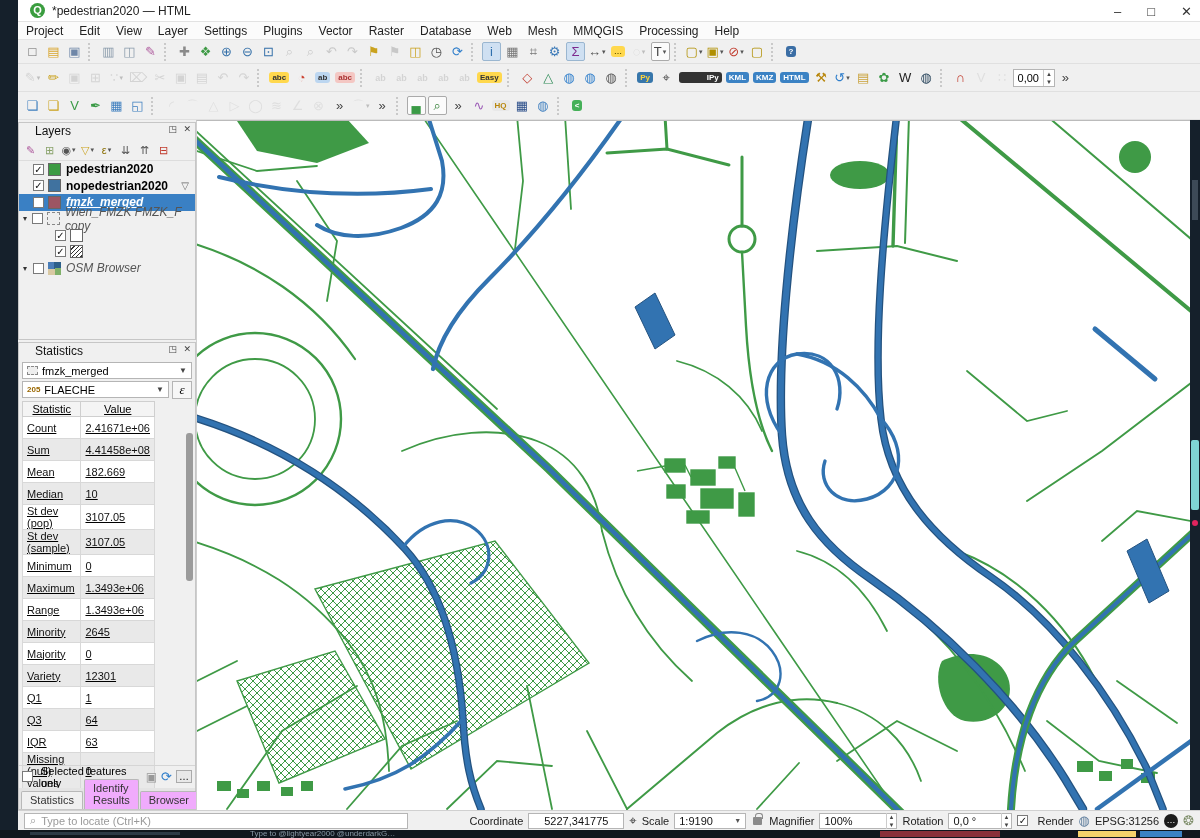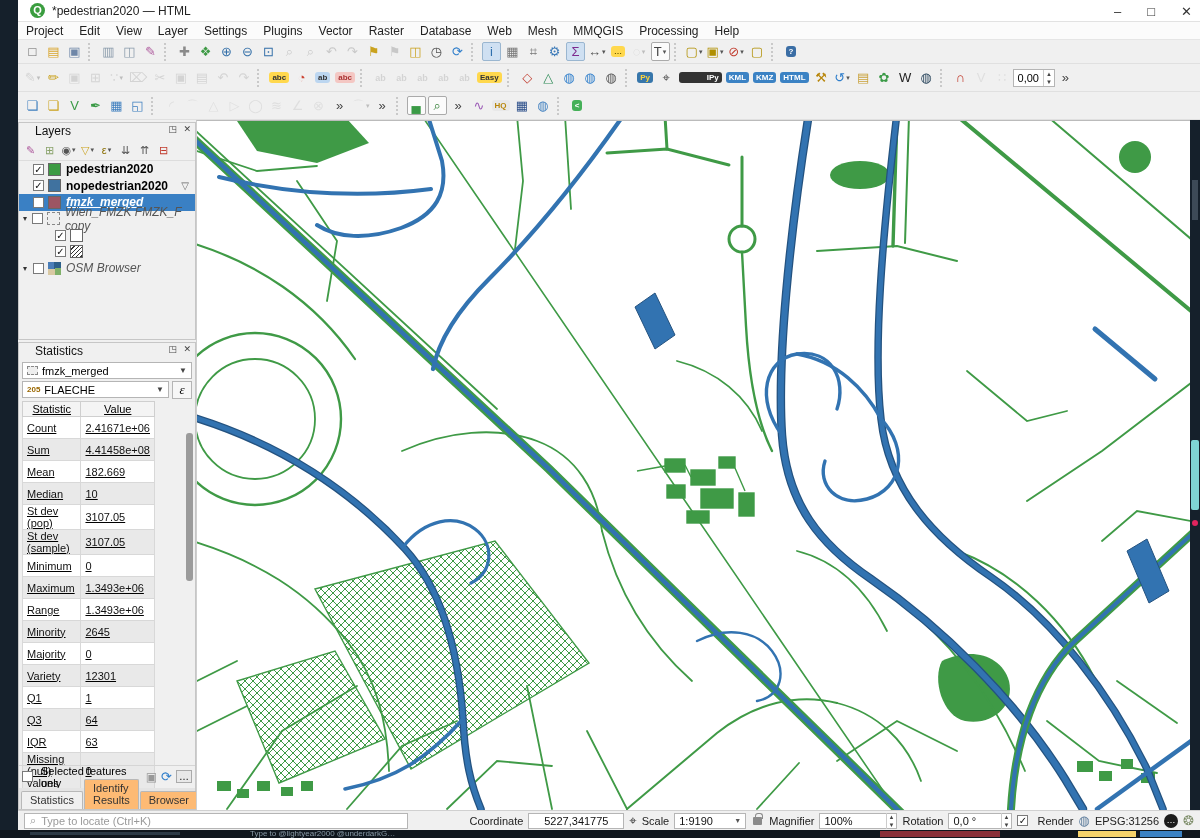--- a/index.html
+++ b/index.html
@@ -56,21 +56,21 @@
   .epsbtn { width:20px; height:18px; border:1px solid #b5b5b5; background:#f7f7f7; font-size:13px; font-style:italic; font-family:"Liberation Serif",serif; text-align:center; line-height:16px; }
   #stattable { width:133px; margin-left:3px; border-collapse:collapse; font-size:11px;text-decoration:underline; }
   #stattable th { border:1px solid #cfcfcf; background:#f4f4f4; font-weight:normal; height:15px; }
   #stattable td { border:1px solid #d8d8d8; height:22px; padding:0 4px; color:#111;margin-left:20px; }
   #stattable tr:nth-child(even) td { background:#e9e9e9; }
   #stattable tr:nth-child(odd) td { background:#ffffff; }
   #statscroll { position:absolute; right:2px; top:90px; width:7px; height:148px; background:#9b9b9b; border-radius:3px; }
   #selrow { position:absolute; left:0; bottom:22px; width:176px; height:22px; display:flex; align-items:center; font-size:11px; padding:0 3px; gap:4px; border-top:1px solid #d5d5d5; }
   #selrow .grow { flex:1; }
   #tabsrow { position:absolute; left:0; bottom:0; width:176px; height:21px; display:flex; align-items:flex-end; padding-left:2px; background:#e4e4e4; }
-  .tab { font-size:11px; padding:2px 8px 3px 8px; border:1px solid #b8b8b8; border-bottom:none; background:#fdba74; color:#333; margin-right:1px; border-radius:2px 2px 0 0; }
+  .tab { font-size:11px; padding:2px 8px 3px 8px; border:1px solid #b8b8b8; border-bottom:none; background:#f0abfc; color:#333; margin-right:1px; border-radius:2px 2px 0 0; }
   .tab.active { background:#f0f0f0; }
   
   #map { left:196px; top:120px; width:994px; height:690px; background:#fff; border-top:1px solid #bbb; border-left:1px solid #cfcfcf; overflow:hidden; }
   
   #statusbar { left:0; top:810px; width:1200px; height:20px; background:#f0f0f0; border-top:1px solid #d0d0d0; display:flex; align-items:center; font-size:11px; color:#222; padding:0 6px 0 24px; gap:5px; z-index:4; }
   #locate { width:384px; height:16px; border:1px solid #b5b5b5; background:#fff; display:flex; align-items:center; color:#9a9a9a; padding:0 5px; gap:5px; }
   .sb-input { background:#fff; border:1px solid #b5b5b5; height:16px; display:flex; align-items:center; justify-content:center; padding:0 4px; color:#111; }
   .sb-spin { background:#fff; border:1px solid #b5b5b5; height:16px; display:flex; align-items:center; padding:0 0 0 4px; color:#111; }
   .lockicon { width:9px; height:8px; background:#8a8a8a; border-radius:1px; position:relative; margin:0 2px; }
   .lockicon::before { content:""; position:absolute; left:1.5px; top:-4px; width:6px; height:5px; border:1.5px solid #8a8a8a; border-bottom:none; border-radius:3px 3px 0 0; }

